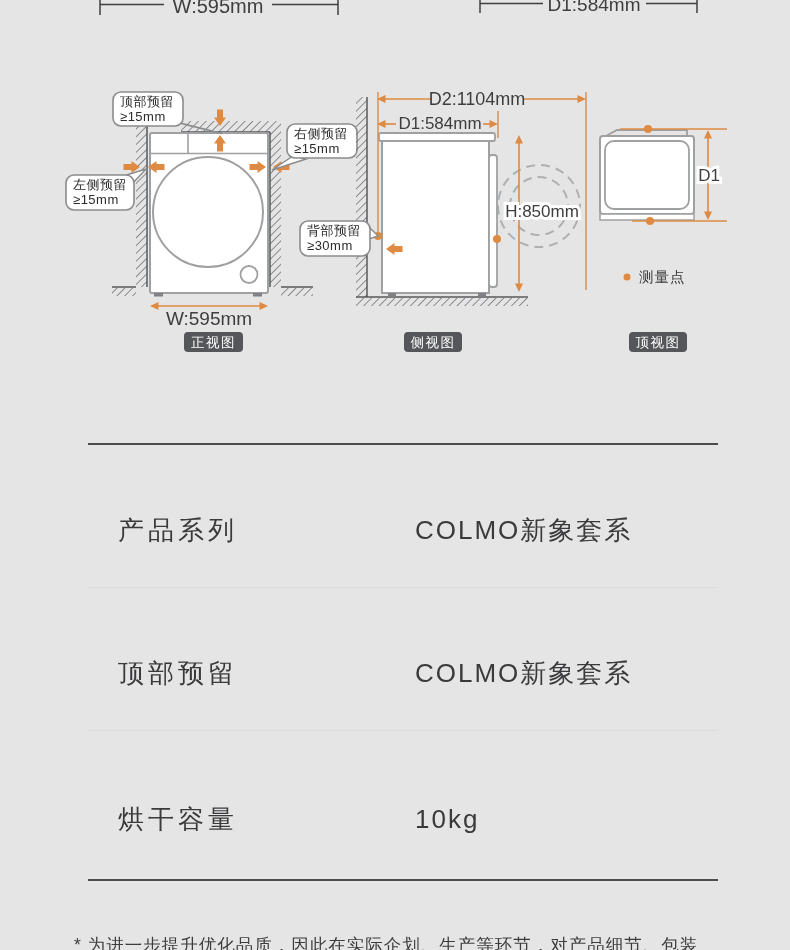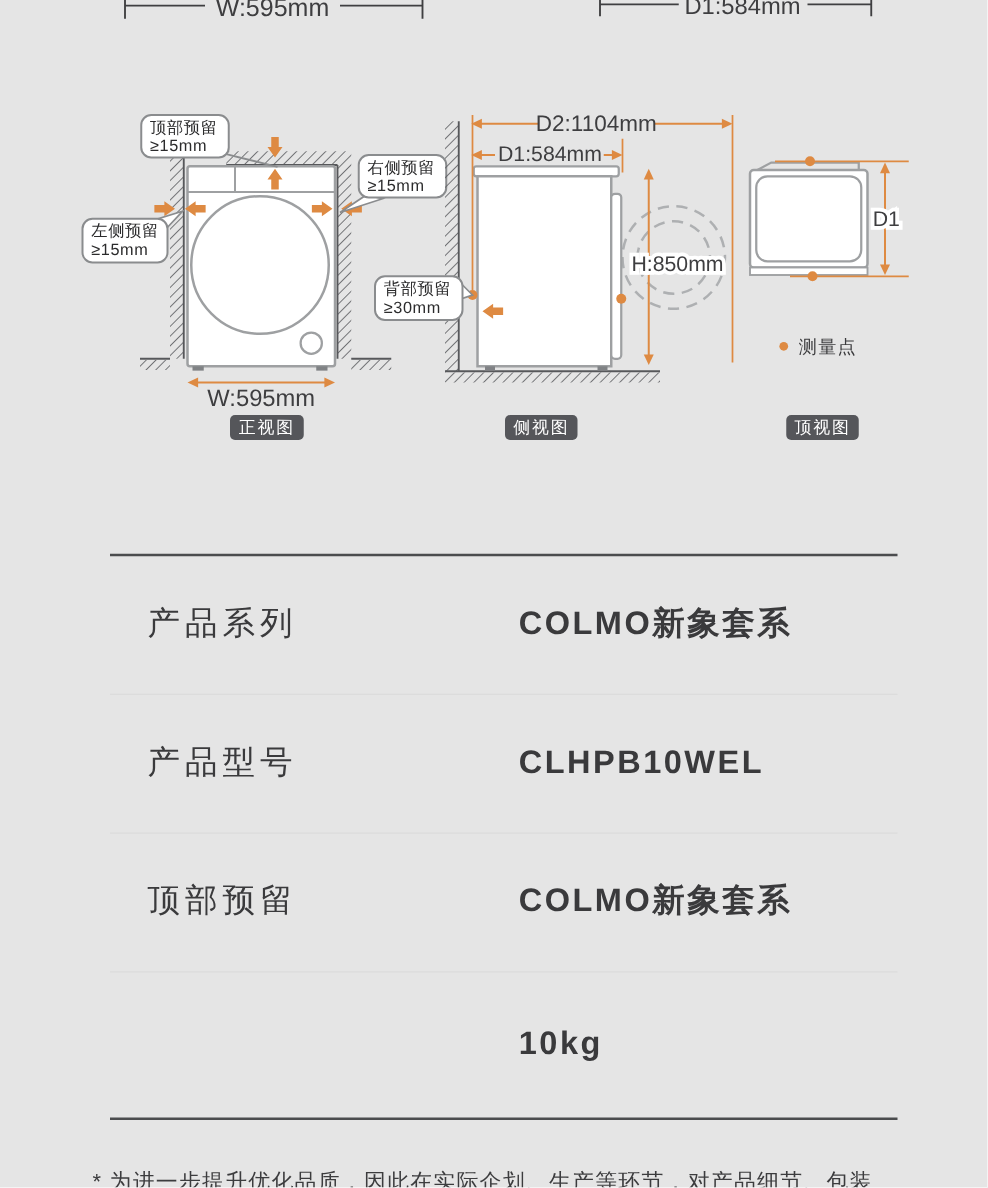--- a/index.html
+++ b/index.html
@@ -13,28 +13,28 @@
   .diagram-svg{position:absolute;left:0;top:0;}
   svg text{font-family:"Liberation Sans", sans-serif;}
   .dim-text{fill:#3e3e40;}
   .callout-text{fill:#2b2b2c;font-size:13px;font-weight:500;letter-spacing:.5px;}
   .badge-text{fill:#ffffff;font-size:13.5px;letter-spacing:1.5px;}
   .spec-table{
     position:absolute;left:88px;top:443px;width:630px;
     border-top:2px solid #4b4c4e;
     border-bottom:2px solid #4b4c4e;
   }
-  .spec-row{position:relative;height:110px;border-bottom:1px solid #dcdcdc;}
+  .spec-row{position:relative;height:110px;border-bottom:1px solid #dcdcdc;margin-top:32px;}
   .spec-row:last-child{height:116px;border-bottom:none;}
   .spec-label,.spec-value{
     position:absolute;top:50%;transform:translateY(-54%);
     font-size:26px;color:#3a3a3c;letter-spacing:2px;white-space:nowrap;
   }
   .spec-label{left:30px;letter-spacing:4px;}
-  .spec-value{left:327px;font-weight:bold;}
+  .spec-value{left:327px;}
   .footnote{
     position:absolute;left:74px;top:933px;width:716px;
     font-size:17.5px;color:#3c3c3e;letter-spacing:1px;white-space:nowrap;overflow:hidden;
   }
 </style>
 </head>
 <body>
 
 <div class="page">
 
@@ -216,27 +216,24 @@
       <text class="badge-text" x="658" y="346.5" text-anchor="middle">顶视图</text>
     </g>
   </svg>
 
   <div class="spec-table">
     <div class="spec-row">
       <span class="spec-label">产品系列</span>
       <span class="spec-value">COLMO新象套系</span>
     </div>
     <div class="spec-row">
-      <span class="spec-label">产品型号</span>
-      <span class="spec-value">CLHPB10WEL</span>
-    </div>
-    <div class="spec-row">
       <span class="spec-label">顶部预留</span>
       <span class="spec-value">COLMO新象套系</span>
     </div>
     <div class="spec-row">
+      <span class="spec-label">烘干容量</span>
       <span class="spec-value">10kg</span>
     </div>
   </div>
 
   <div class="footnote">* 为进一步提升优化品质，因此在实际企划、生产等环节，对产品细节、包装</div>
 
 </div>
 
 </body></html>

